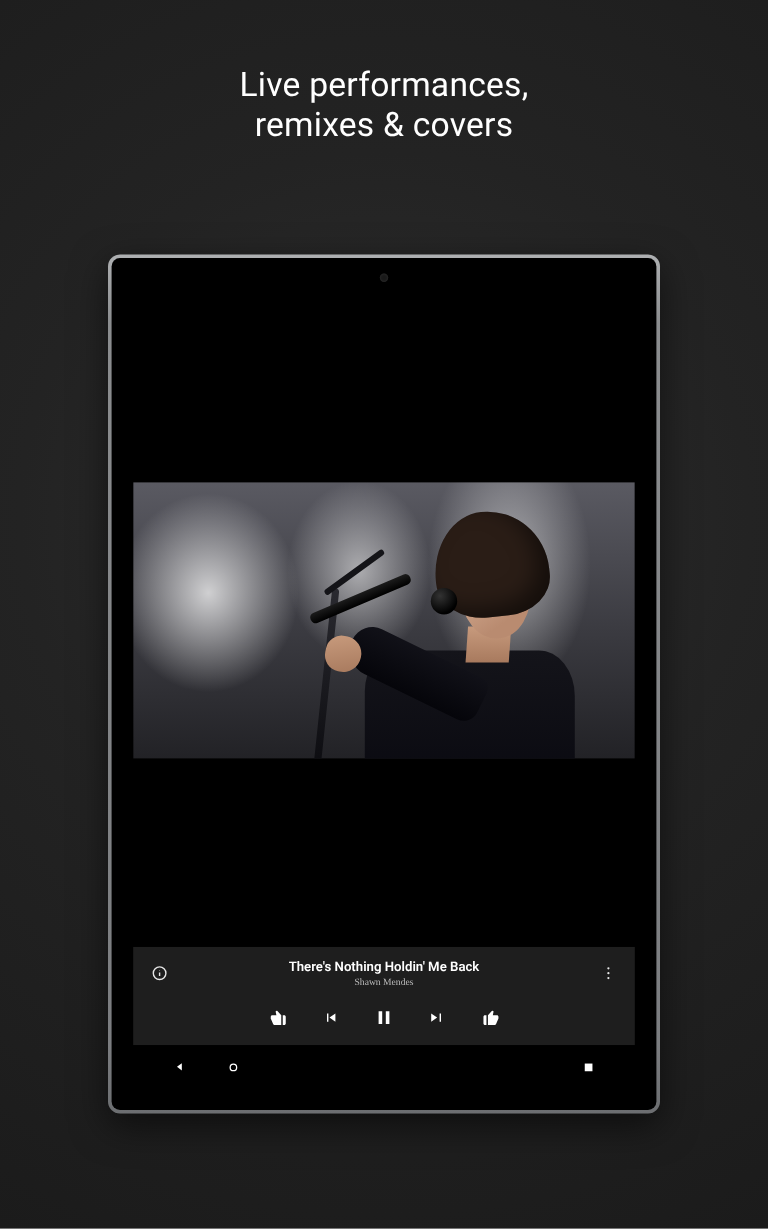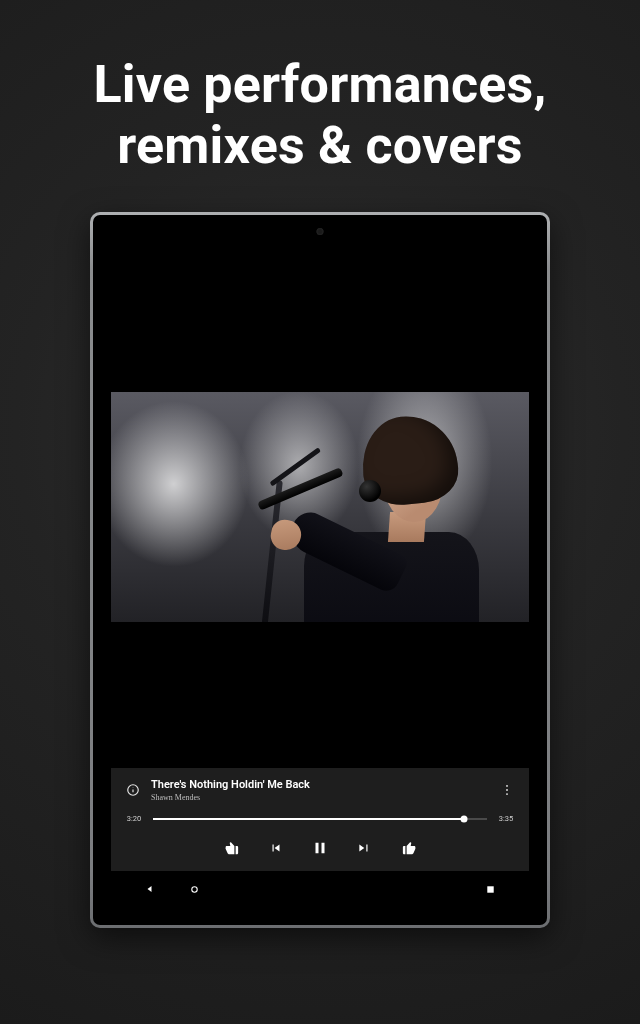--- a/index.html
+++ b/index.html
@@ -17,23 +17,23 @@
     background: radial-gradient(circle at 50% 42%, #2e2e2e 0%, #232323 45%, #1b1b1b 100%);
     position: relative;
   }
   .headline {
     position: absolute;
     top: 54px;
     left: 0;
     right: 0;
     text-align: center;
     color: #fff;
-    font-size: 52px;
+    font-size: 28px;
     line-height: 1.18;
-    font-weight: 700;
+    font-weight: 400;
     letter-spacing: 0.2px;
     white-space: pre-line;
   }
 
   
   .device {
     position: absolute;
     left: 90px;
     top: 212px;
     width: 460px;
@@ -221,21 +221,21 @@
     width: 20px;
     height: 20px;
     display: flex;
     align-items: center;
     justify-content: center;
     color: #e6e6e6;
     cursor: pointer;
   }
   .titles {
     flex: 1 1 auto;
-    text-align: left;
+    text-align: center;
     overflow: hidden;
   }
   .song-title {
     font-size: 11px;
     font-weight: 600;
     color: #fff;
     white-space: nowrap;
   }
   .artist {
     font-size: 8px;
@@ -363,28 +363,20 @@
             </div>
             <div class="more-icon">
               <svg viewBox="0 0 24 24" width="14" height="14" fill="currentColor">
                 <circle cx="12" cy="5" r="1.6"></circle>
                   <circle cx="12" cy="12" r="1.6"></circle>
                   <circle cx="12" cy="19" r="1.6"></circle>
               </svg>
             </div>
           </div>
 
-          <div class="progress-row">
-            <div class="t">3:20</div>
-            <div class="track">
-              <div class="played" style="width: 93%;"></div>
-              <div class="knob" style="left: 93%;"></div>
-            </div>
-            <div class="t">3:35</div>
-          </div>
 
           <div class="controls">
             <div class="cbtn">
               <svg viewBox="0 0 24 24" width="15" height="15" fill="currentColor">
                 <path d="M15 3H6c-.83 0-1.54.5-1.84 1.22L1.14 11.27c-.9.23-.14.47-.14.73v2c0 1.1.9 2 2 2h5.5l-.92 4.65c-.04.2-.01.41.09.59.23.45.69.76 1.22.76.38 0 .73-.15.99-.41L15 16V3zm4 0h-2v13h2c1.1 0 2-.9 2-2V5c0-1.1-.9-2-2-2z" transform="scale(1,-1) translate(0,-24)"></path>
               </svg>
             </div>
             <div class="cbtn">
               <svg viewBox="0 0 24 24" width="14" height="14" fill="currentColor">
                 <path d="M6 6h2v12H6V6zm3.5 6l8.5 6V6l-8.5 6z"></path>

